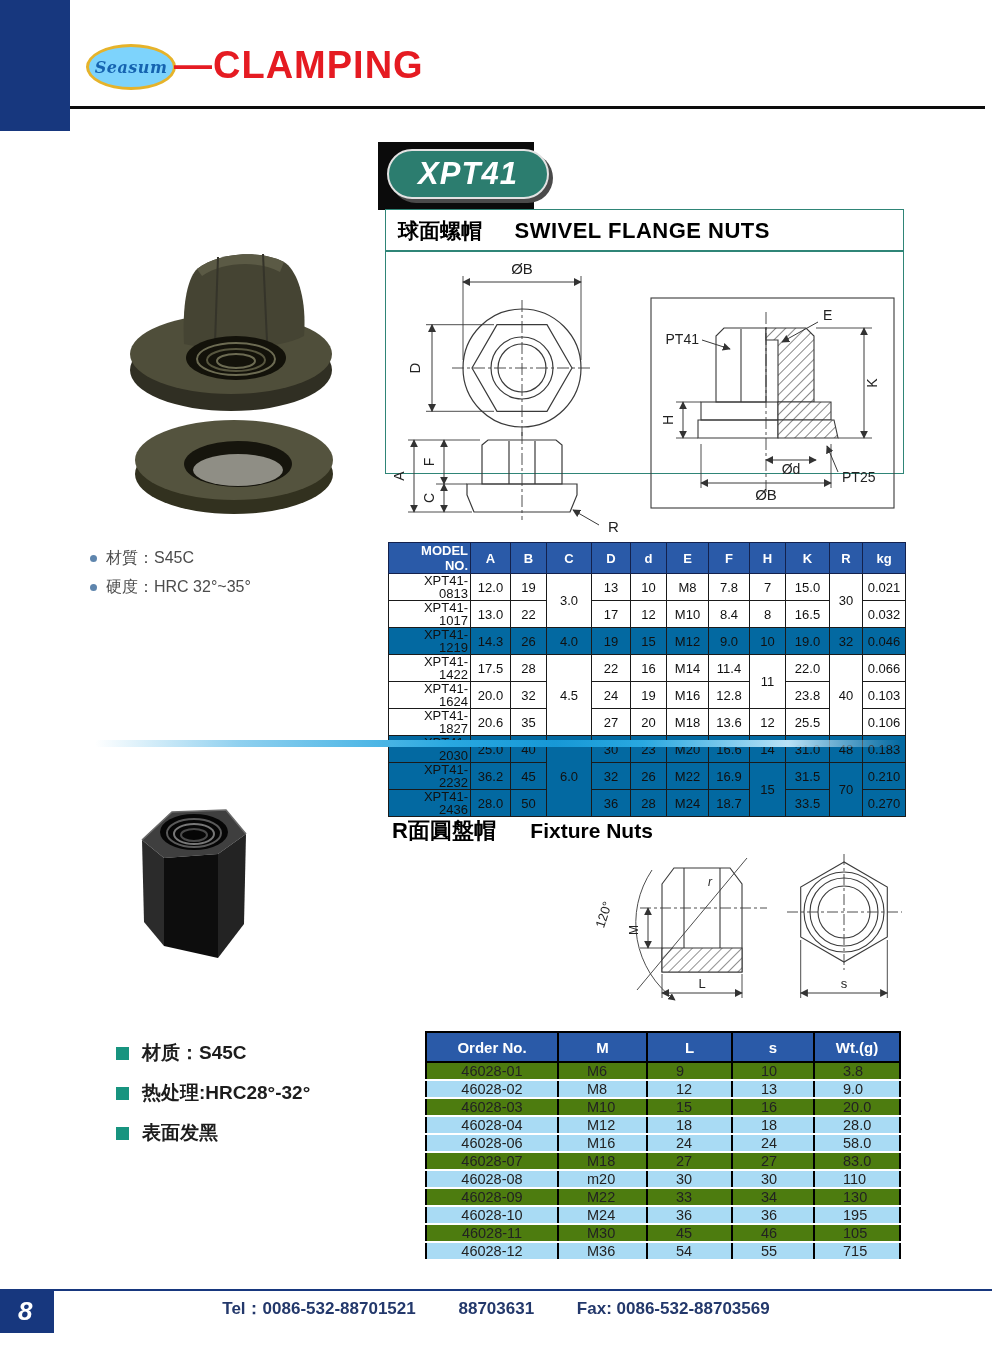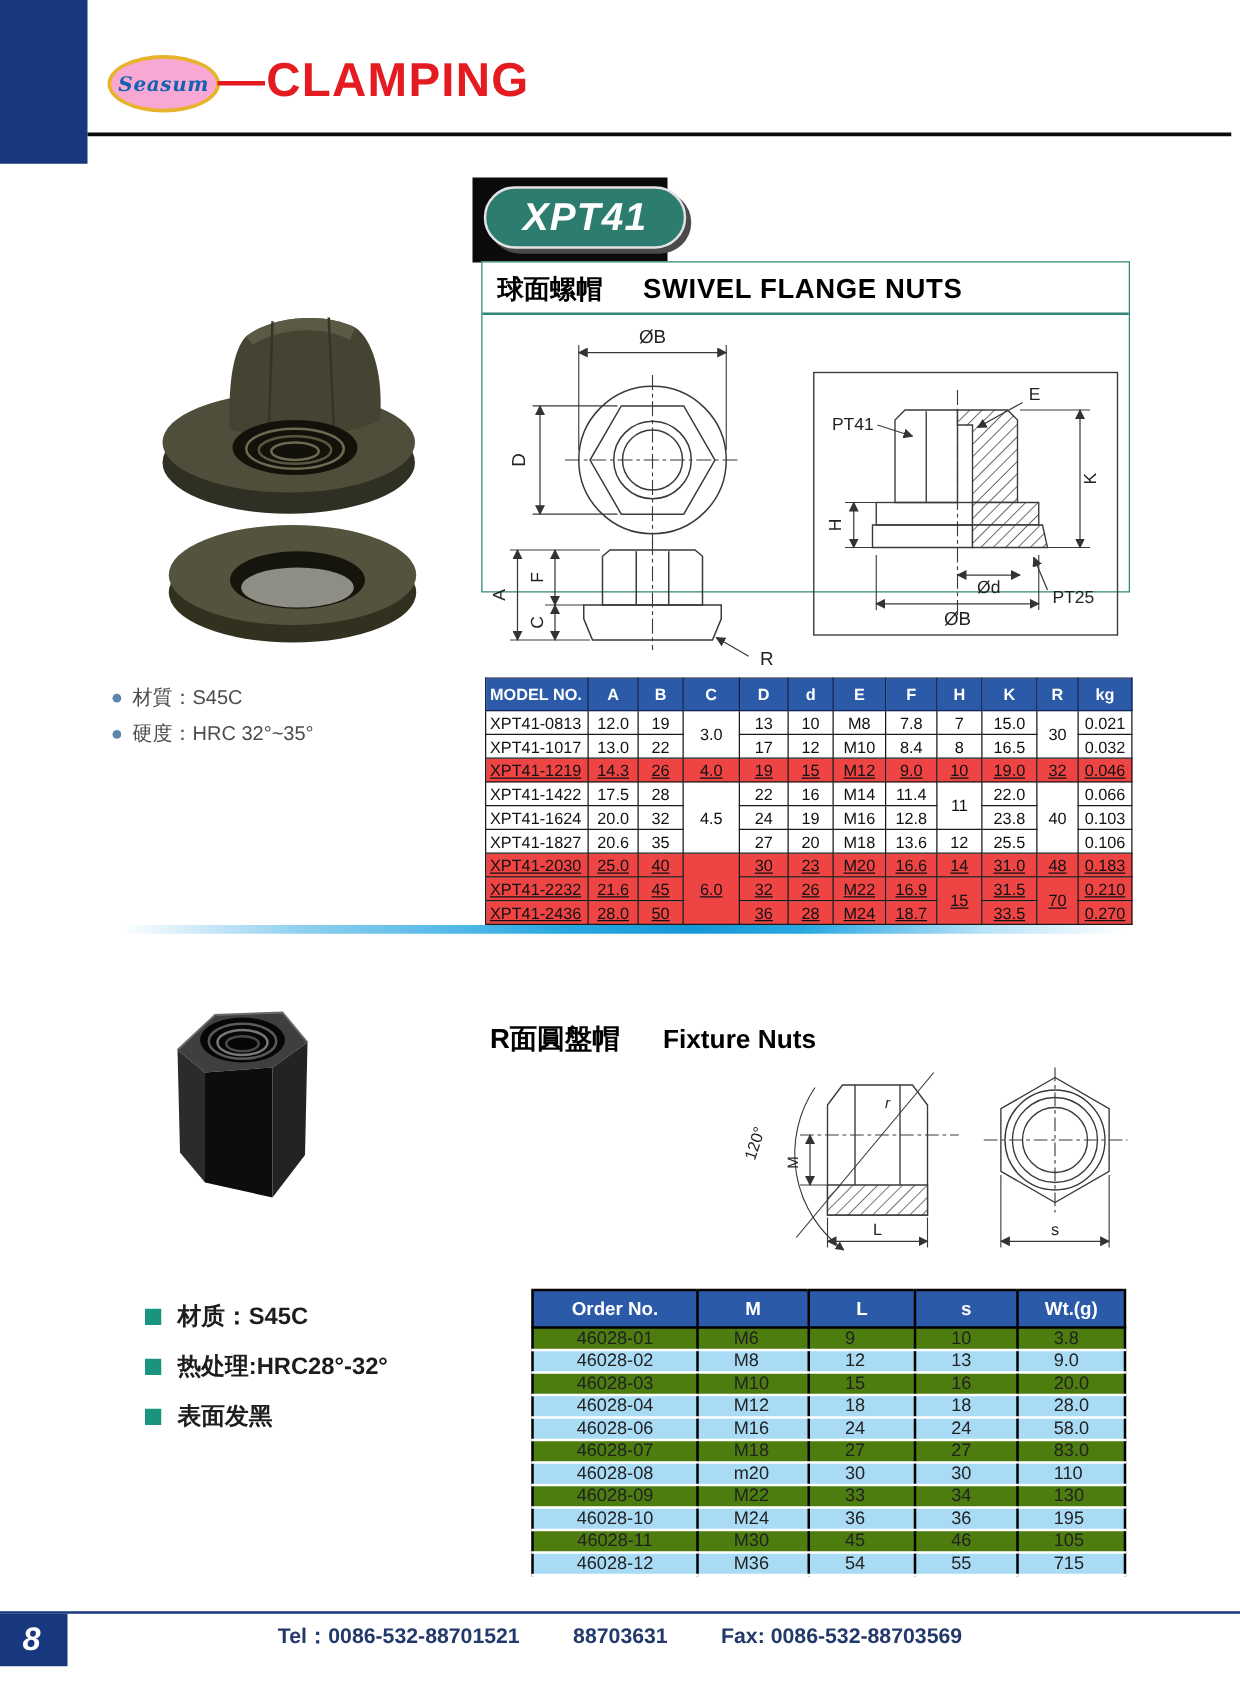--- a/index.html
+++ b/index.html
@@ -2,21 +2,21 @@
 <html><head>
 <meta charset="utf-8">
 <style>
   html,body{margin:0;padding:0;background:#fff;}
   .page{position:relative;width:992px;height:1346px;background:#fff;overflow:hidden;
         font-family:"Liberation Sans","DejaVu Sans",sans-serif;color:#111;}
 
   
   .corner-block{position:absolute;left:0;top:0;width:70px;height:131px;background:#17377E;}
   .logo-ellipse{position:absolute;left:86px;top:44px;width:84px;height:40px;border:3px solid #E6B32A;
-        border-radius:50%;display:flex;align-items:center;justify-content:center;background:#f9a8d4;}
+        border-radius:50%;display:flex;align-items:center;justify-content:center;background:#7dd3fc;}
   .logo-text{font-family:"DejaVu Serif","Liberation Serif",serif;font-style:italic;font-weight:bold;
         font-size:16px;color:#1563B0;letter-spacing:.5px;}
   .brand{position:absolute;left:174px;top:44px;font-size:38px;font-weight:bold;color:#E51B22;
         letter-spacing:1px;}
   .header-rule{position:absolute;left:70px;top:106px;width:915px;height:3px;background:#0c0c0c;}
 
   
   .badge{position:absolute;left:378px;top:142px;width:156px;height:68px;background:#0b0b0b;}
   .badge-pill{position:absolute;left:9px;top:7px;width:158px;height:46px;background:#2C7D6F;
         border:2px solid #e2e2e2;border-radius:27px;box-shadow:4px 4px 0 #4a4a4a;
@@ -45,22 +45,22 @@
   .spec2{position:absolute;left:116px;top:1040px;font-size:19px;color:#1d1d1d;font-weight:600;}
   .spec2 .row{display:flex;align-items:center;margin-bottom:14px;}
   .sq{width:13px;height:13px;background:#18947F;margin-right:13px;flex:0 0 auto;}
 
   
   .t1{position:absolute;left:388px;top:542px;width:517px;border-collapse:collapse;table-layout:fixed;}
   .t1 th{background:#2A5AA8;color:#fff;font-size:13px;font-weight:bold;height:25px;
         border:1px solid #13214d;padding:0 2px;}
   .t1 td{font-size:13px;text-align:center;height:18px;border:1px solid #1a1a1a;padding:0 2px;
         background:#fff;color:#111;line-height:1;}
-  .t1 th.left, .t1 td.left{text-align:left;padding-left:3px;}
-  .t1 tr.hl td{background:#ef4444;text-decoration:underline;}
+  .t1 th.left, .t1 td.left{text-align:right;padding-left:13px;}
+  .t1 tr.hl td{background:#0369a1;}
 
   
   .divider{position:absolute;left:95px;top:740px;width:806px;height:7px;border-radius:4px;
      background:linear-gradient(90deg,rgba(255,255,255,0) 0%,#8fd0ef 18%,#29A8E0 44%,#1798d6 57%,#29A8E0 68%,#b9e2f6 86%,rgba(255,255,255,0) 100%);}
 
   
   .sec2-title{position:absolute;left:392px;top:816px;white-space:nowrap;}
   .sec2-title .zh{font-size:22px;font-weight:bold;color:#000;margin-top:36px;}
   .sec2-title .en{font-size:21px;font-weight:bold;color:#000;margin-left:30px;}
   .drawing2{position:absolute;left:582px;top:850px;}
@@ -358,21 +358,21 @@
         <td>23</td>
         <td>M20</td>
         <td>16.6</td>
         <td>14</td>
         <td>31.0</td>
         <td>48</td>
         <td>0.183</td>
       </tr>
       <tr class="hl">
         <td class="left">XPT41-2232</td>
-        <td>21.6</td>
+        <td>36.2</td>
         <td>45</td>
         <td>32</td>
         <td>26</td>
         <td>M22</td>
         <td>16.9</td>
         <td rowspan="2">15</td>
         <td>31.5</td>
         <td rowspan="2">70</td>
         <td>0.210</td>
       </tr>

